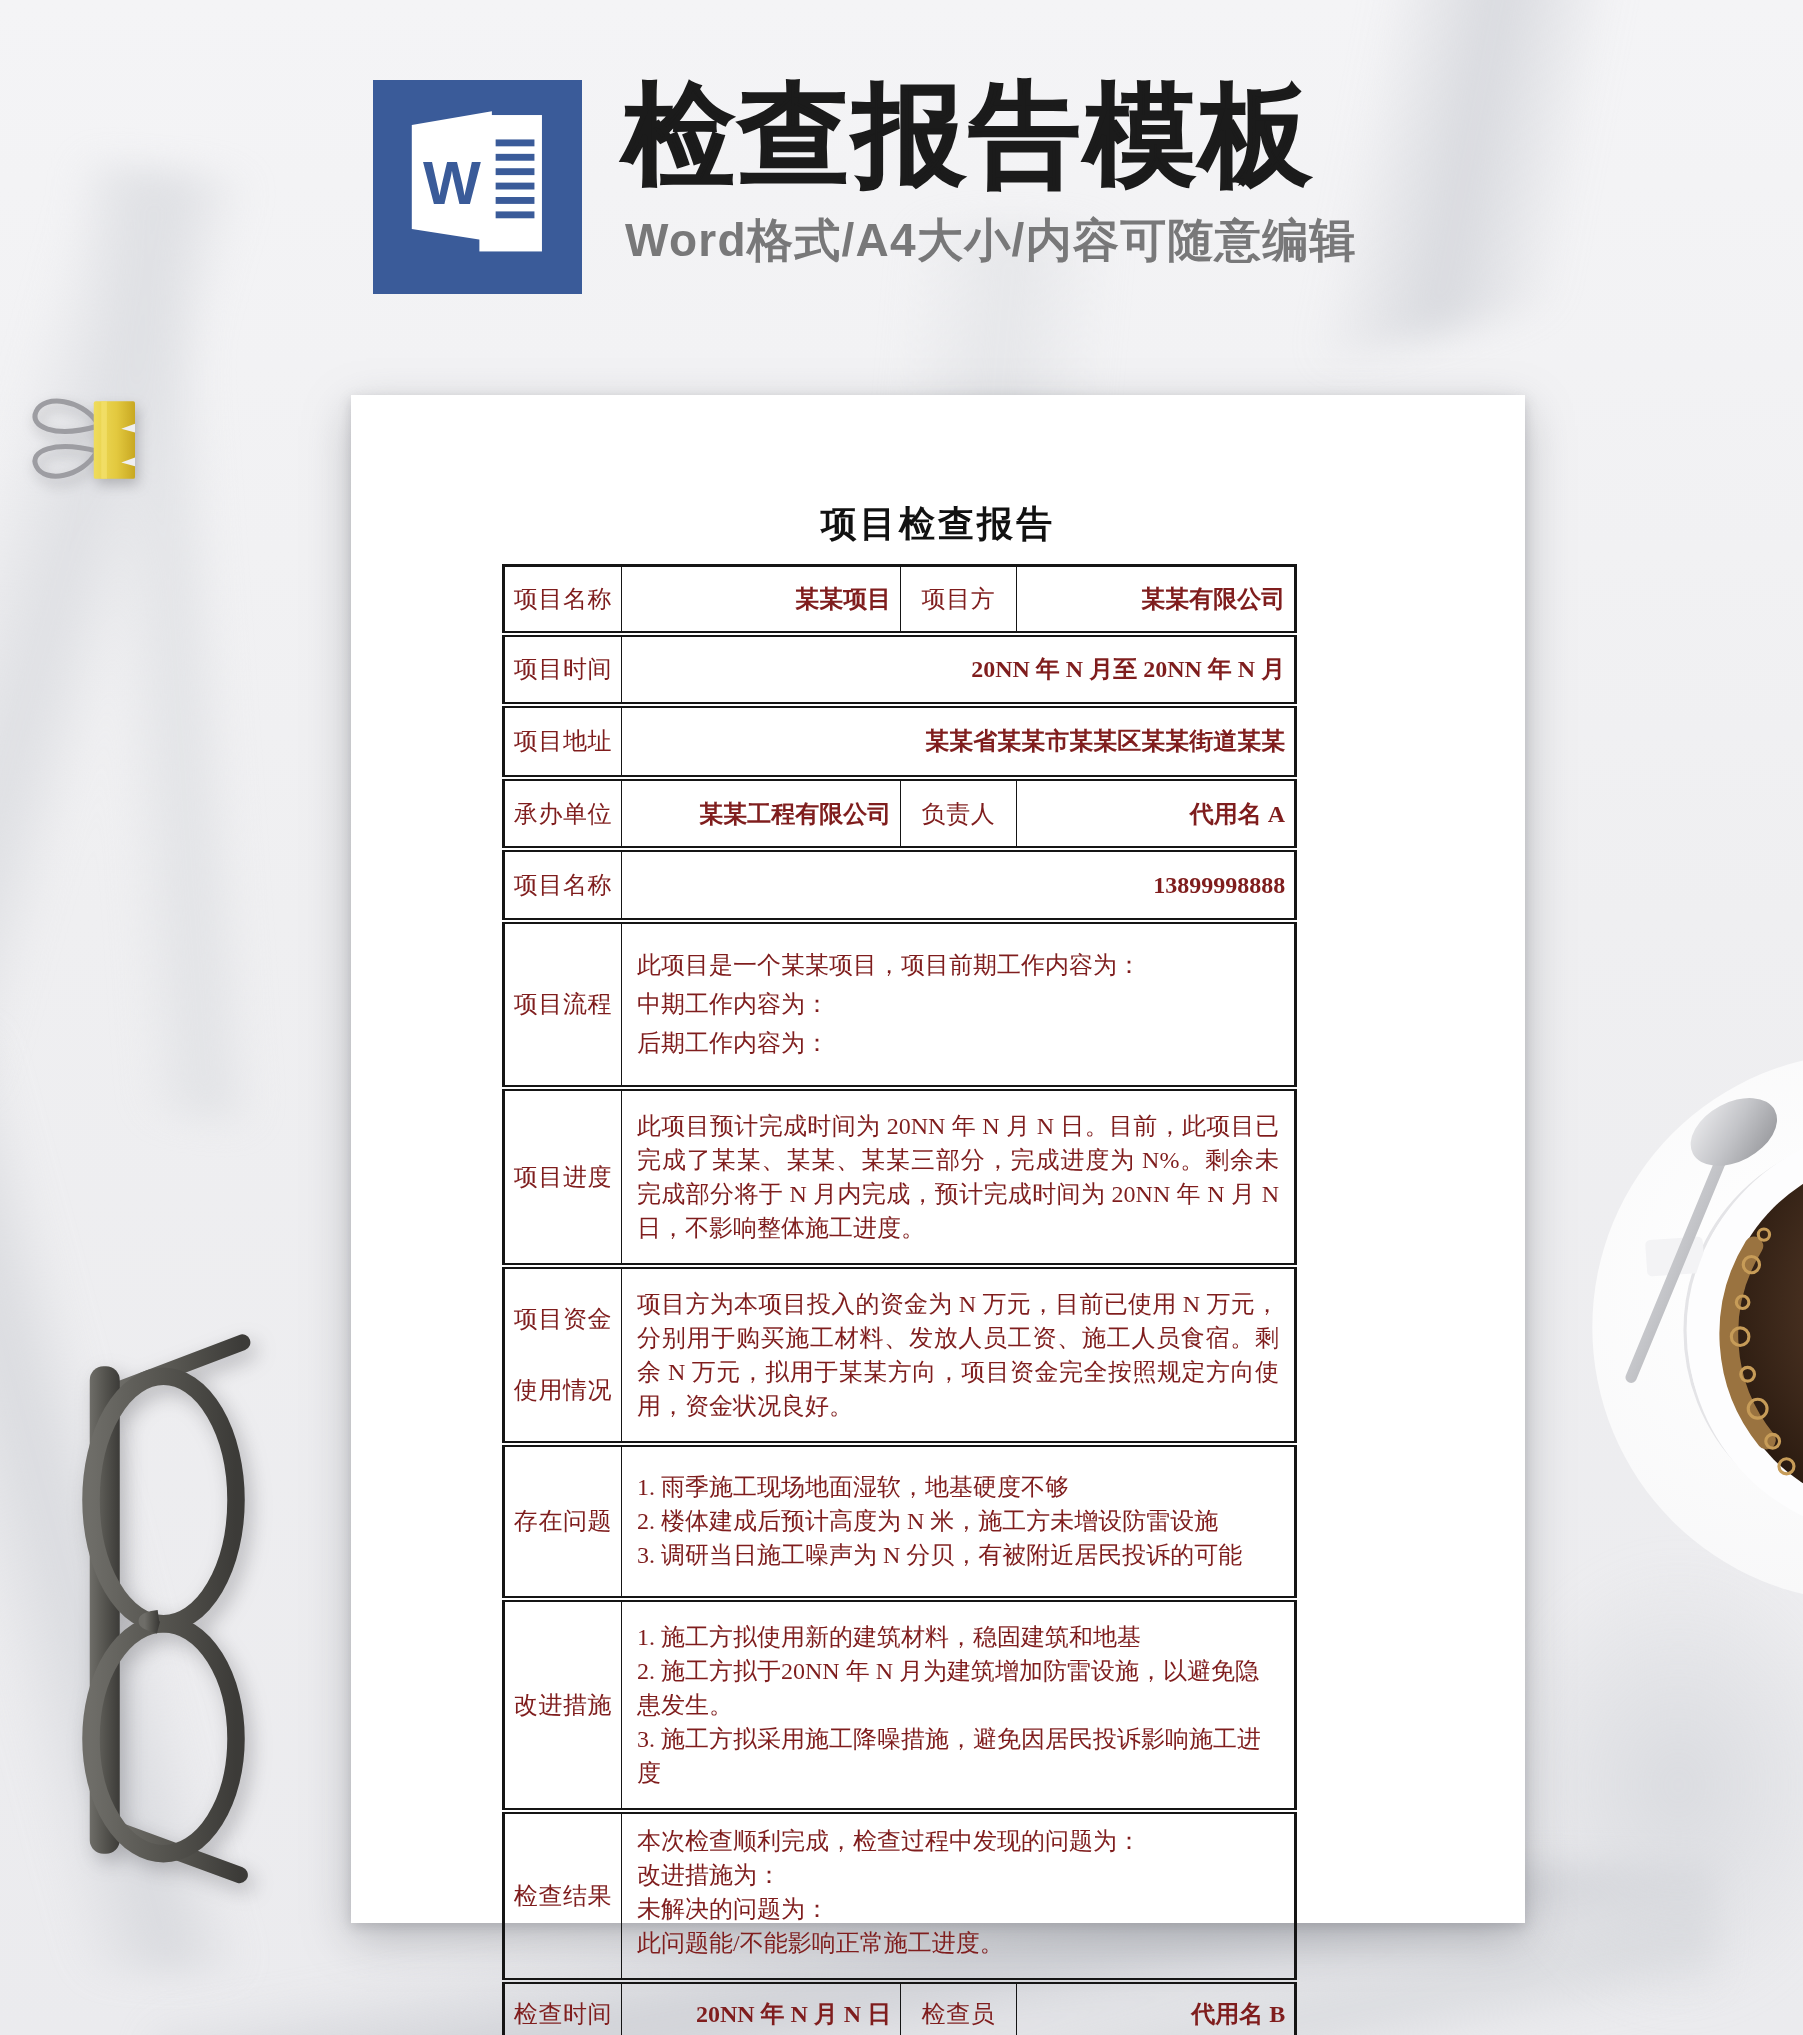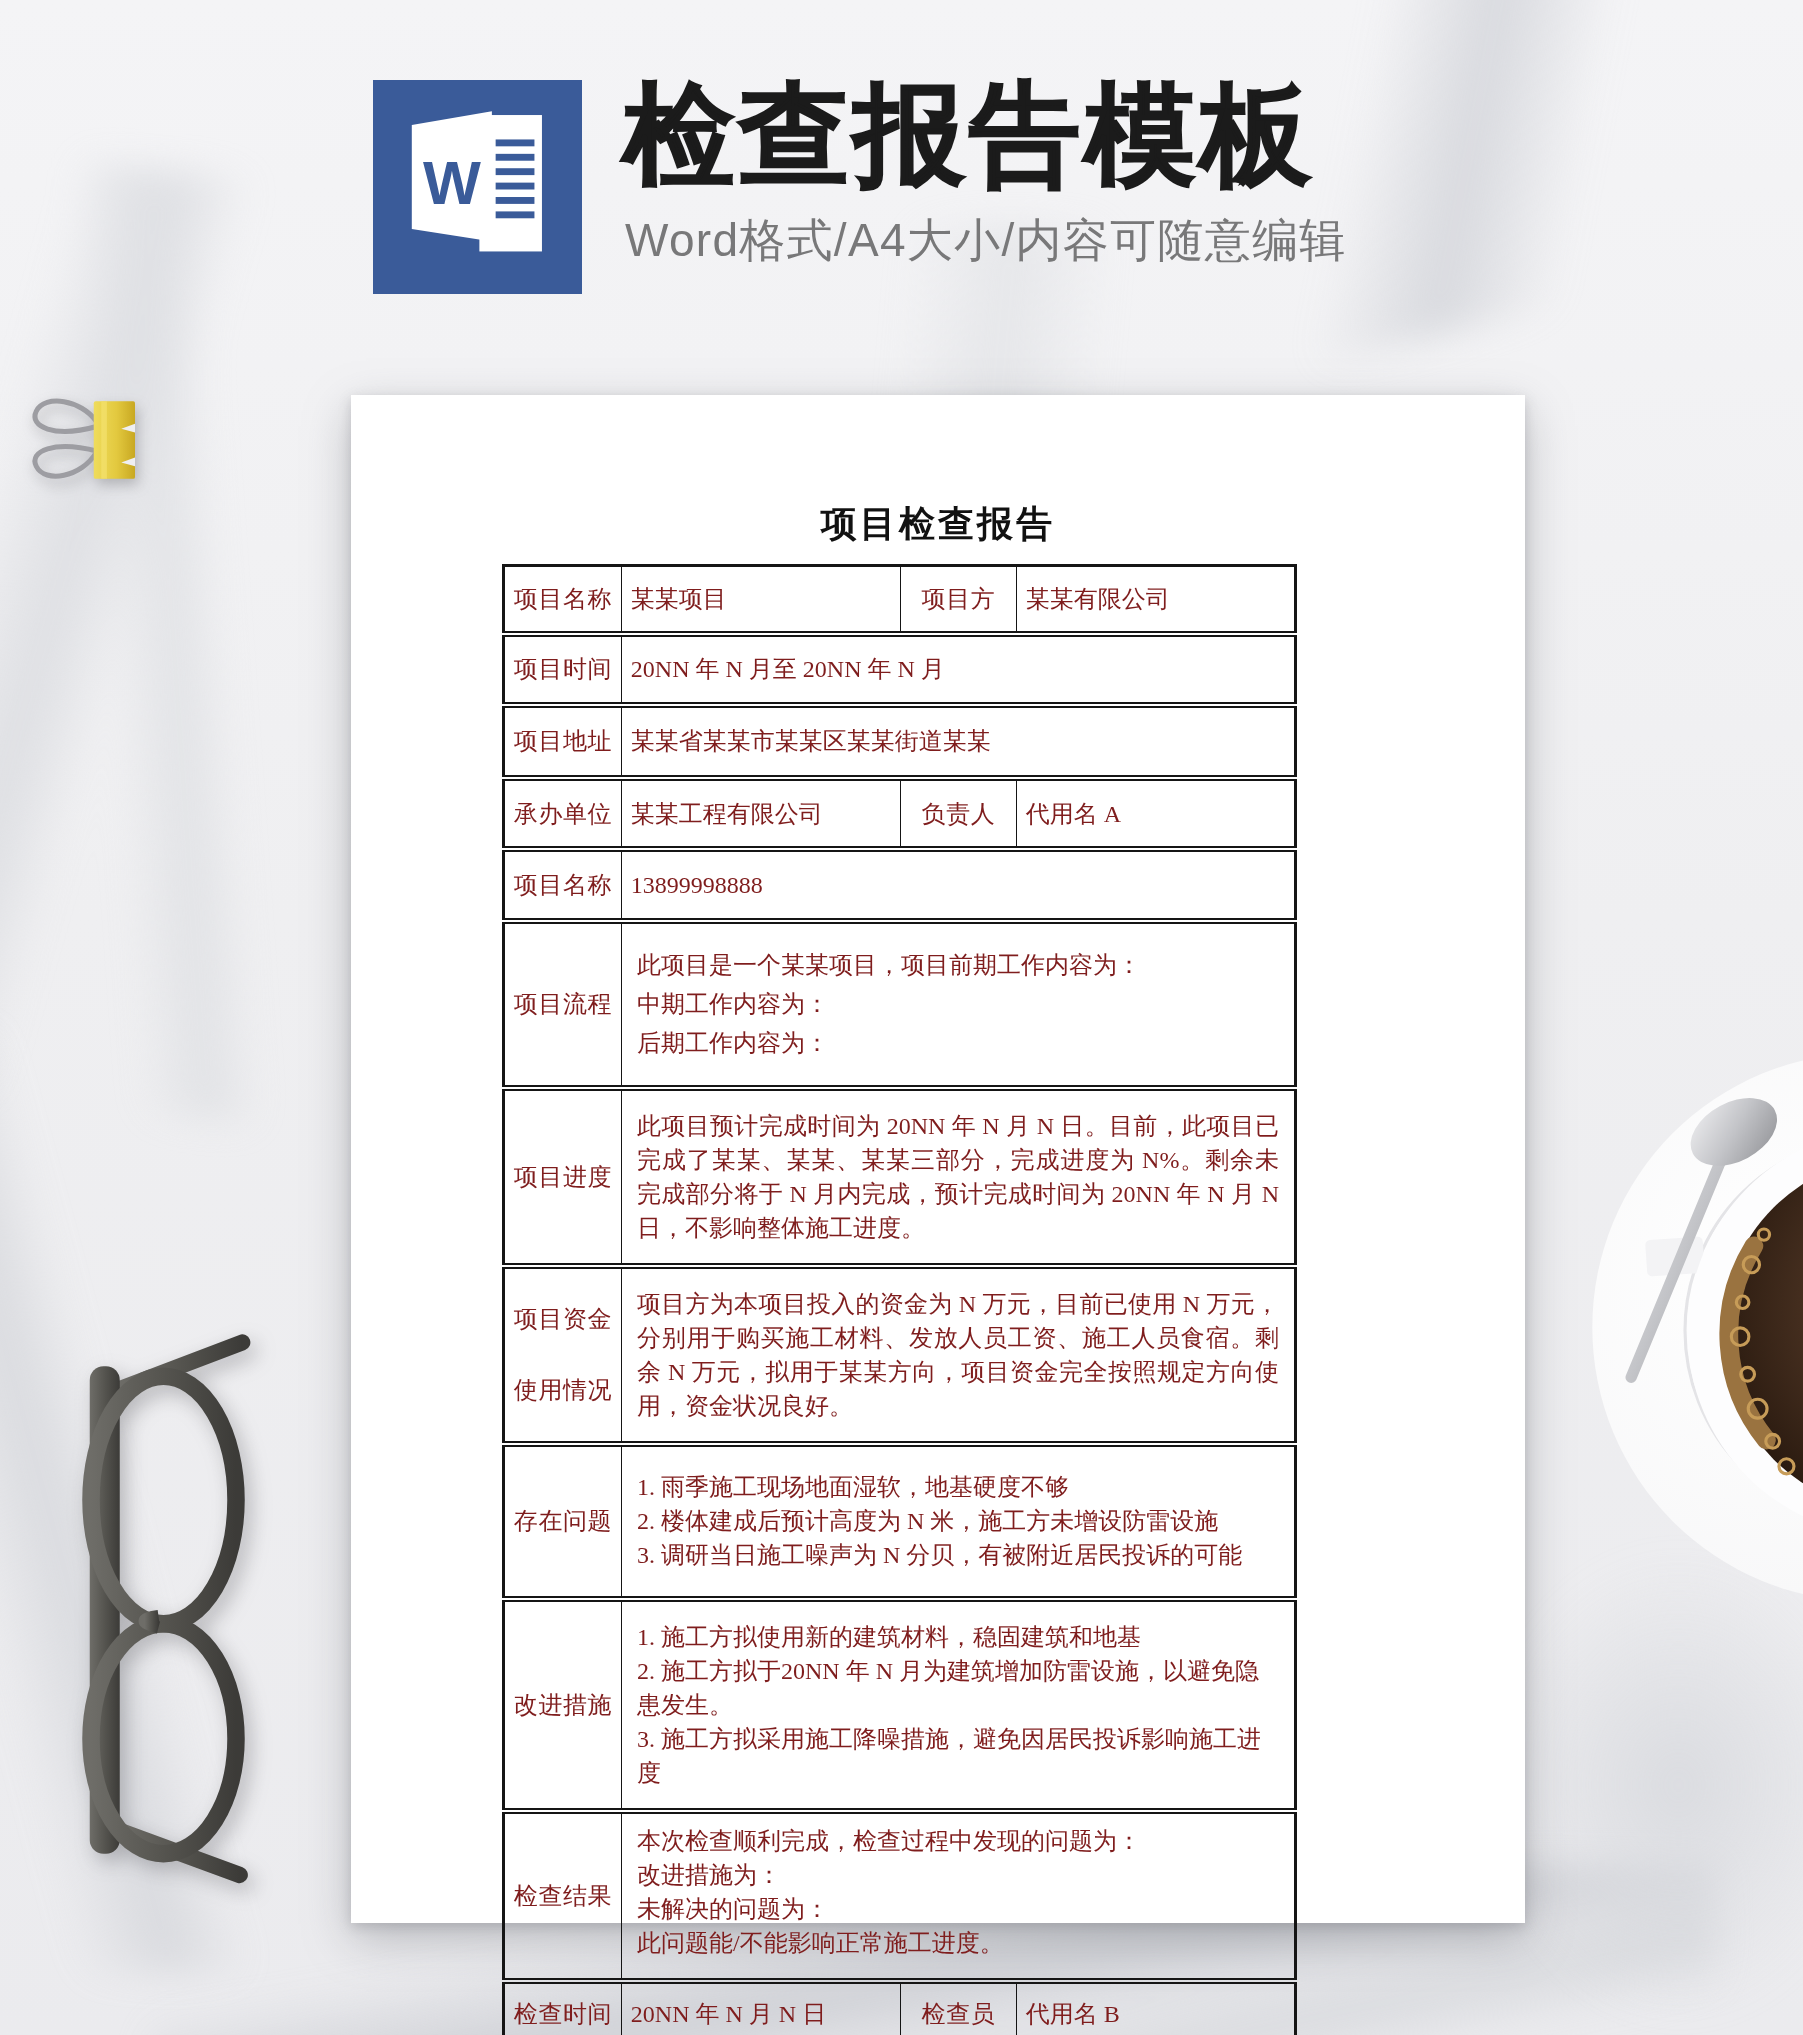--- a/index.html
+++ b/index.html
@@ -24,35 +24,35 @@
     background:radial-gradient(closest-side,#d3d5da 0%,transparent 75%);}
   .vein.v6{left:564px;top:225px;width:877px;height:225px;opacity:.45;
     background:linear-gradient(95deg,transparent 38%,#d7d9dd 50%,transparent 62%);}
   
   .banner-icon{position:absolute;left:373px;top:80px;width:209px;height:214px;}
   .banner-title{position:absolute;left:623px;top:74px;margin:0;
     font-family:"Liberation Sans","DejaVu Sans",sans-serif;font-weight:900;
     font-size:111px;line-height:123px;letter-spacing:4.4px;color:#1b1b1b;
     -webkit-text-stroke:1.9px #1b1b1b;}
   .banner-subtitle{position:absolute;left:625px;top:210px;margin:0;
-    font-family:"Liberation Sans","DejaVu Sans",sans-serif;font-weight:400;
+    font-family:"Liberation Sans","DejaVu Sans",sans-serif;font-weight:700;
     font-size:46px;letter-spacing:1.3px;color:#787879;}
   
   .paper{position:absolute;left:351px;top:395px;width:1174px;height:1528px;background:#ffffff;
     box-shadow:0 16.3px 44px rgba(110,112,120,.40),0 3.8px 11.3px rgba(110,112,120,.28);}
   .doc-title{margin:105px 0 0 0;text-align:center;font-size:36px;font-weight:700;
     letter-spacing:3.1px;color:#111;}
   table.report{border-collapse:collapse;table-layout:fixed;width:792px;margin:15px 0 0 151px;
     border:3.8px solid #151515;}
   table.report td{border:1.9px solid #151515;border-bottom:6.3px double #151515;
     font-size:24px;color:#7f1d1d;vertical-align:middle;overflow:hidden;}
   table.report tr:last-child td{border-bottom:none;}
   col.c1{width:118px;}col.c2{width:279px;}col.c3{width:116px;}col.c4{width:279px;}
   td.lab{text-align:center;padding:3.8px 5px;letter-spacing:0.6px;}
-  td.ctr{text-align:left;padding:3.8px 8.8px;}
+  td.ctr{text-align:right;padding:3.8px 8.8px;font-weight:bold;}
   td.txt{font-size:22px;padding:18px 15px;text-align:left;}
   td.just{text-align:justify;line-height:34px;}
   td.top{vertical-align:top;padding-top:10px;}
   .lines div{line-height:39px;}
   .lines-t div{line-height:34px;}
   .lab-gap div+div{margin-top:39px;}
   tr.r1 td{height:56px;} tr.r2 td{height:58px;} tr.r3 td{height:59px;}
   tr.r4 td{height:58px;} tr.r5 td{height:58px;} tr.r6 td{height:125px;}
   tr.r7 td{height:128px;} tr.r8 td{height:119px;} tr.r9 td{height:113px;}
   tr.r10 td{height:132px;} tr.r11 td{height:135px;} tr.r12 td{height:53px;}

